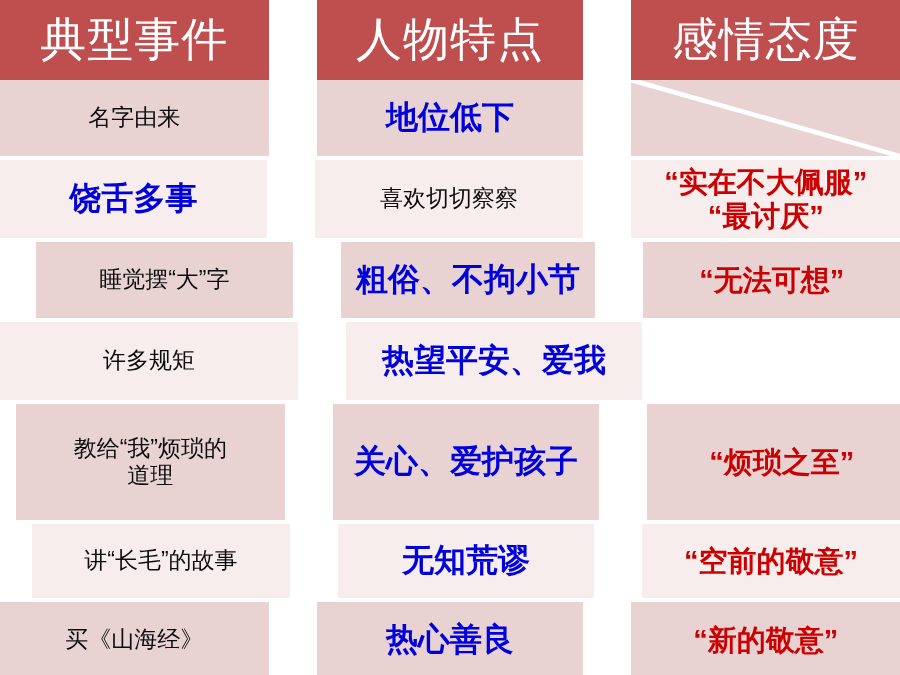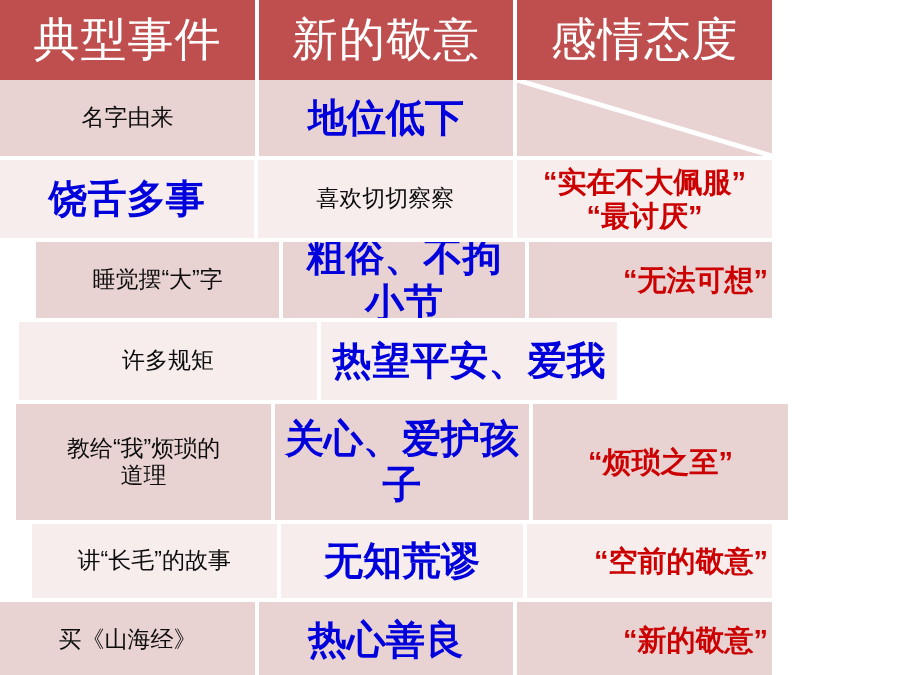--- a/index.html
+++ b/index.html
@@ -15,23 +15,24 @@
     width: 900px;
     height: 675px;
     display: flex;
     flex-direction: column;
     background: #ffffff;
     overflow: hidden;
   }
 
   .row {
     display: flex;
-    width: 772px;
+    width: 900px;
     flex: 0 0 auto;
     box-sizing: border-box;
+    gap: 44px;
   }
 
   .cell {
     box-sizing: border-box;
     display: flex;
     align-items: center;
     justify-content: center;
     text-align: center;
     position: relative;
     overflow: hidden;
@@ -66,29 +67,28 @@
 
   .c-event {
     color: #0d0d0d;
     font-family: "Liberation Sans", "DejaVu Sans", sans-serif;
     font-size: 23px;
     font-weight: 400;
   }
   .c-trait {
     color: #0000dd;
     font-family: "Liberation Sans", "DejaVu Sans", sans-serif;
-    font-size: 39px;
+    font-size: 32px;
     font-weight: 700;
   }
   .c-feeling {
     color: #cc0000;
     font-family: "Liberation Sans", "DejaVu Sans", sans-serif;
     font-size: 29px;
     font-weight: 700;
-    justify-content: flex-end;
   }
 
   .stack {
     display: flex;
     flex-direction: column;
     align-items: center;
     justify-content: center;
     width: 100%;
   }
   .stack > span { display: block; white-space: nowrap; }
@@ -98,33 +98,33 @@
   .diag-line {
     position: absolute;
     left: 0; top: 0;
     width: 100%; height: 100%;
     pointer-events: none;
   }
 
   .r1 { height: 80px; }
   .r2 { height: 82px; }
   .r3 { height: 80px; padding-left: 36px; }
-  .r4 { height: 82px; padding-left: 19px; }
+  .r4 { height: 82px; }
   .r5 { height: 120px; margin-left: 16px; }
   .r6 { height: 78px; padding-left: 32px; }
   .r7 { height: 80px; }
 </style>
 </head>
 <body>
 
 <div id="table-root">
 
   <div class="row header-row">
     <div class="cell col-0">典型事件</div>
-    <div class="cell col-1">新的敬意</div>
+    <div class="cell col-1">人物特点</div>
     <div class="cell col-2">感情态度</div>
   </div>
 
   <div class="row body-row shade-dark r1">
     <div class="cell col-0 c-event">名字由来</div>
     <div class="cell col-1 c-trait">地位低下</div>
     <div class="cell col-2 c-feeling diag-cell">
       <svg class="diag-line" viewBox="0 0 298 80" preserveAspectRatio="none">
         <line x1="0" y1="0" x2="298" y2="80" stroke="#ffffff" stroke-width="5"></line>
       </svg>

